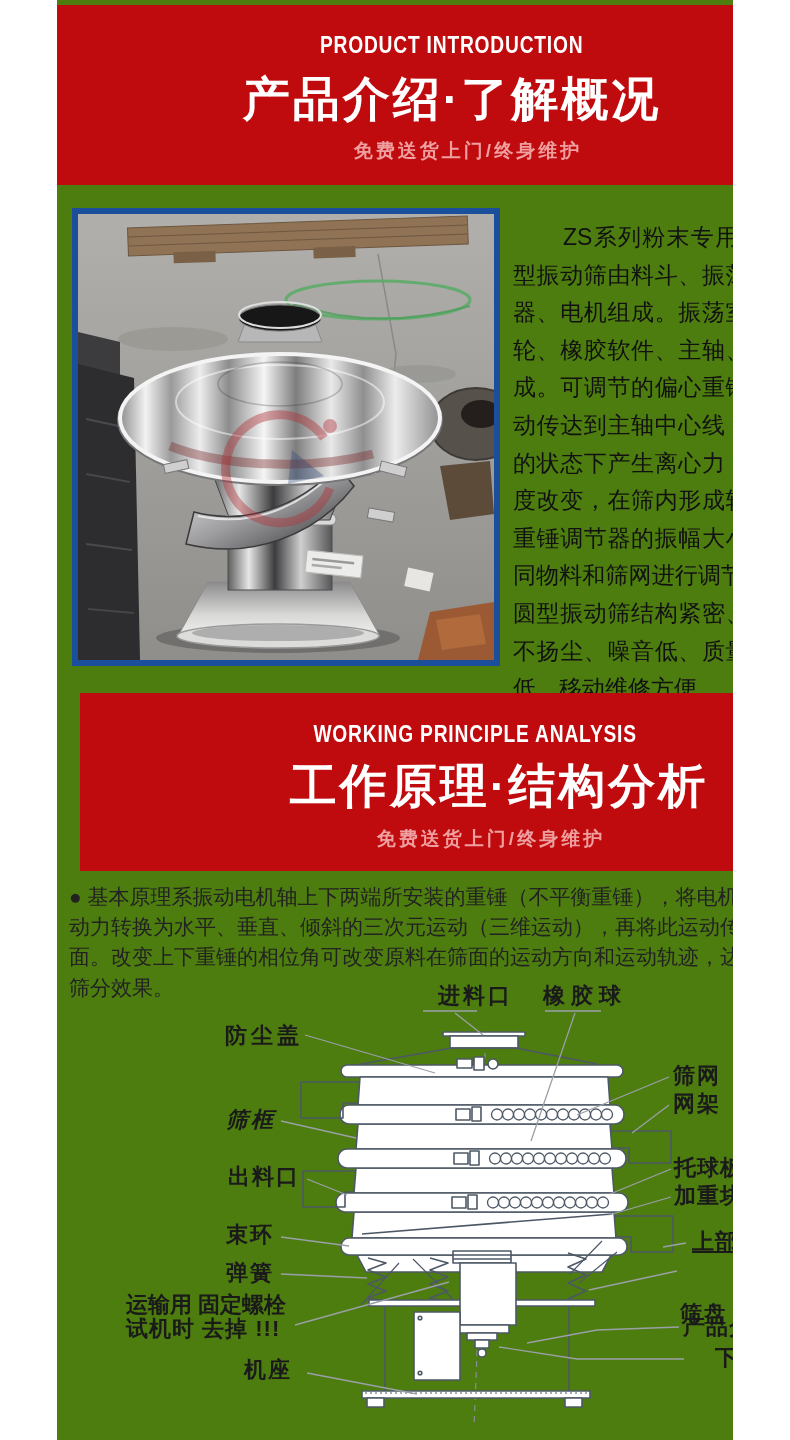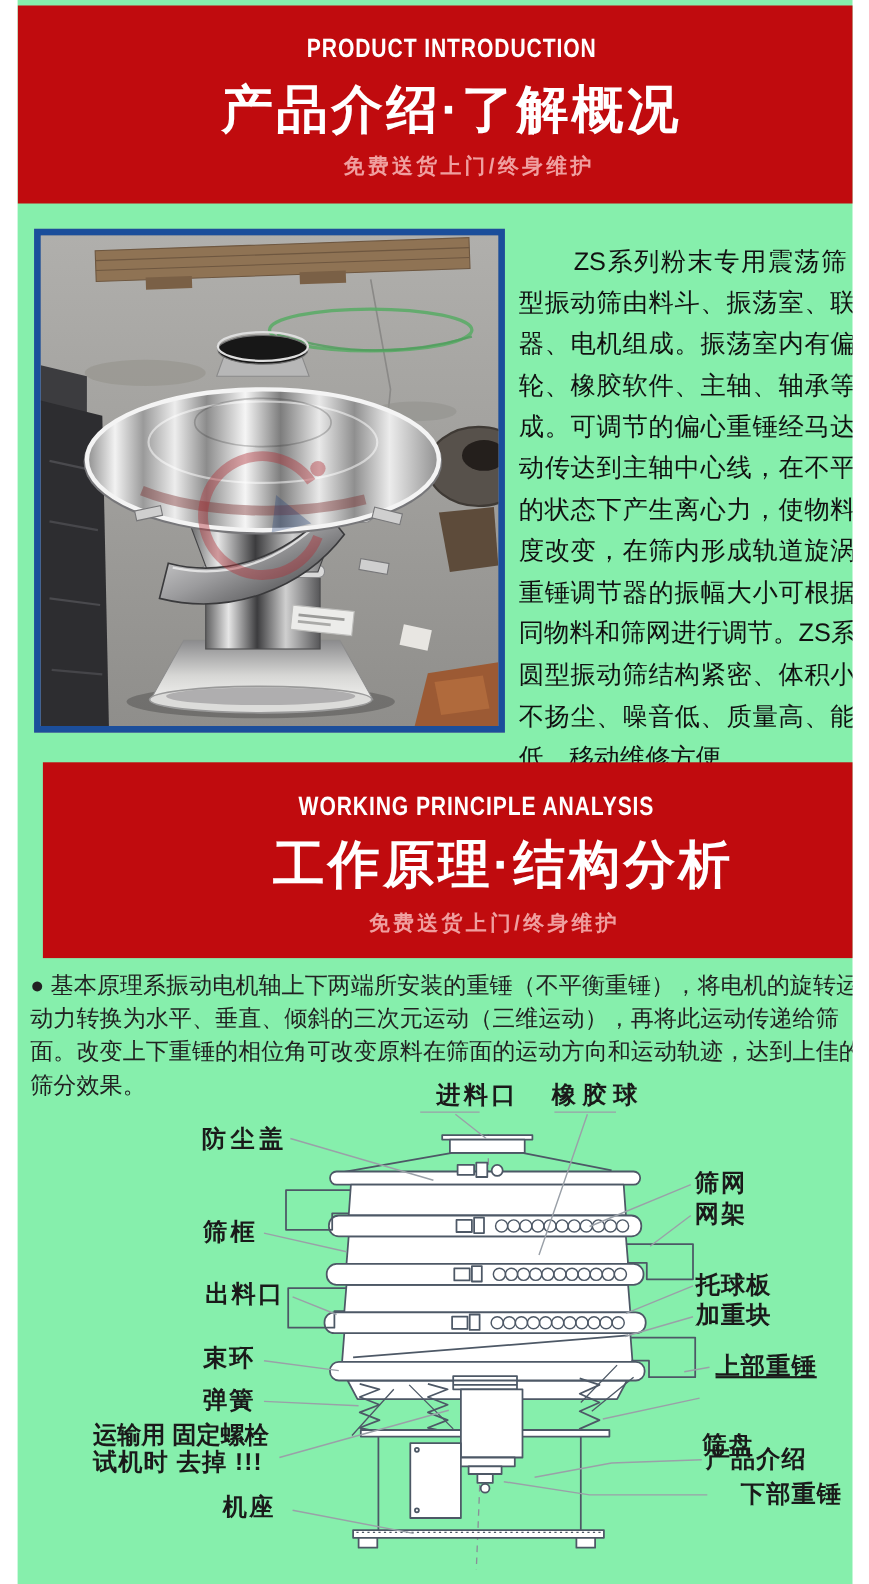--- a/index.html
+++ b/index.html
@@ -1,17 +1,17 @@
 <!DOCTYPE html>
 <html><head>
 <meta charset="utf-8">
 <style>
   html,body{margin:0;padding:0;background:#ffffff;}
   #page{
-    position:relative;width:759px;height:1440px;margin:0 auto;background:#86efac;overflow:hidden;
+    position:relative;width:676px;height:1440px;margin:0 auto;background:#4d7c0f;overflow:hidden;
     font-family:"Liberation Sans","DejaVu Sans",sans-serif;
   }
   
   .banner{position:absolute;left:0;width:790px;background:#c00b0e;color:#ffffff;text-align:center;}
   .banner-eyebrow{position:absolute;left:0;width:100%;font-weight:800;font-size:24px;letter-spacing:1px;}
   .banner-eyebrow span{display:inline-block;transform:scaleX(.8);transform-origin:center;}
   .banner-title{position:absolute;left:0;width:100%;font-weight:900;font-size:47px;letter-spacing:3px;}
   .banner-sub{position:absolute;left:16px;width:100%;font-size:19px;letter-spacing:3px;color:#ef9f9f;font-weight:700;text-align:center;}
   
   #photo-frame{
@@ -313,21 +313,21 @@
       <path d="M629,268 L606,272"></path>
       <path d="M620,296 L532,315"></path>
       <path d="M622,352 L540,355 L470,368"></path>
       <path d="M627,384 L520,384 L442,372"></path>
     </g>
   </svg>
 
   <div class="dlabel" style="left:381px;top:984px;letter-spacing:3px;">进料口</div>
   <div class="dlabel" style="left:486px;top:984px;letter-spacing:6px;">橡胶球</div>
   <div class="dlabel" style="left:168px;top:1024px;letter-spacing:4px;">防尘盖</div>
-  <div class="dlabel" style="left:169px;top:1108px;letter-spacing:3px;">筛框</div>
+  <div class="dlabel" style="left:169px;top:1108px;letter-spacing:3px;font-style:italic;">筛框</div>
   <div class="dlabel" style="left:171px;top:1165px;letter-spacing:2px;">出料口</div>
   <div class="dlabel" style="left:169px;top:1223px;letter-spacing:2px;">束环</div>
   <div class="dlabel" style="left:169px;top:1261px;letter-spacing:2px;text-align:center;">弹簧</div>
   <div class="dlabel" style="left:69px;top:1293px;">运输用 固定螺栓</div>
   <div class="dlabel" style="left:69px;top:1317px;letter-spacing:1px;">试机时 去掉 !!!</div>
   <div class="dlabel" style="left:187px;top:1358px;letter-spacing:2px;">机座</div>
   <div class="dlabel" style="left:616px;top:1064px;letter-spacing:2px;">筛网</div>
   <div class="dlabel" style="left:616px;top:1092px;letter-spacing:2px;">网架</div>
   <div class="dlabel" style="left:617px;top:1156px;letter-spacing:1px;">托球板</div>
   <div class="dlabel" style="left:617px;top:1184px;letter-spacing:1px;">加重块</div>

